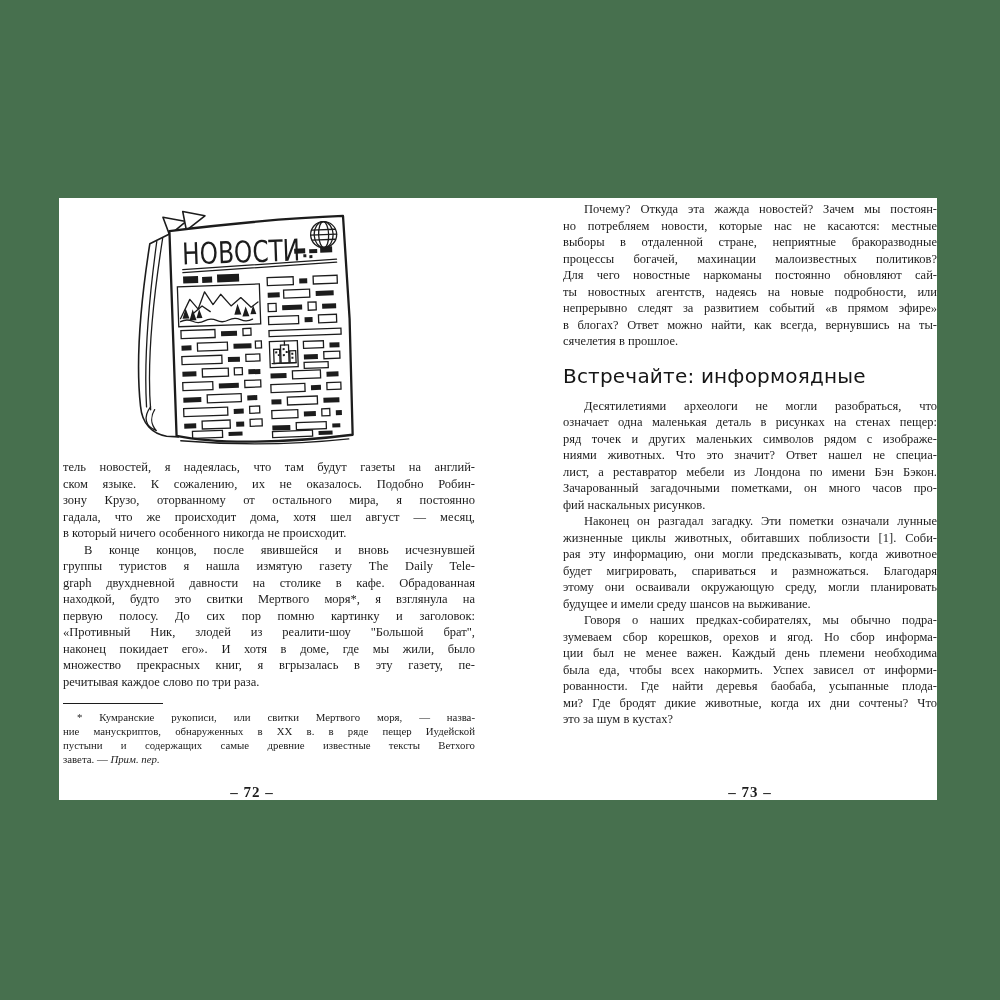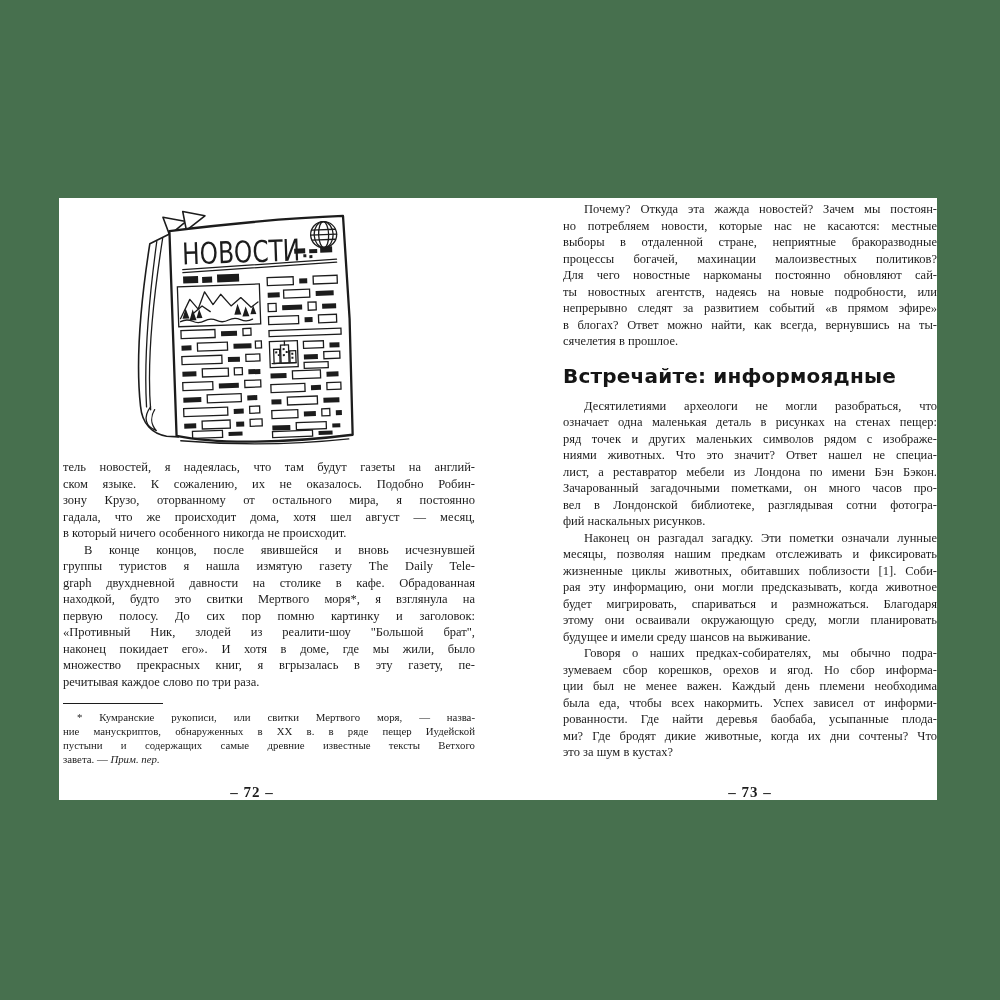--- a/index.html
+++ b/index.html
@@ -40,21 +40,21 @@
     color:var(--ink);
   }
   .col-left{left:4px;top:261px;width:412px;}
   .col-right{left:65px;top:3px;width:374px;}
   .bline{text-align:justify;text-align-last:justify;height:16.5px;overflow:hidden;}
   .bline.lastline{text-align-last:left;}
   .bline.indent{text-indent:21px;}
 
   .heading{
     font-family:"DejaVu Sans", sans-serif;
-    font-weight:700;
+    font-weight:400;
     font-size:20px;line-height:26px;
     letter-spacing:0.2px;
     margin:13px 0 9px 0;
     color:#151515;
     text-align:left;text-align-last:left;
   }
 
   .footnote-rule{
     position:absolute;left:4px;top:505px;width:100px;height:0;
     border-top:1.4px solid var(--ink);
@@ -256,24 +256,22 @@
         <div class="bline">непрерывно следят за развитием событий «в прямом эфире»</div>
         <div class="bline">в блогах? Ответ можно найти, как всегда, вернувшись на ты-</div>
         <div class="bline lastline">сячелетия в прошлое.</div>
         <div class="heading">Встречайте: информоядные</div>
         <div class="bline indent">Десятилетиями археологи не могли разобраться, что</div>
         <div class="bline">означает одна маленькая деталь в рисунках на стенах пещер:</div>
         <div class="bline">ряд точек и других маленьких символов рядом с изображе-</div>
         <div class="bline">ниями животных. Что это значит? Ответ нашел не специа-</div>
         <div class="bline">лист, а реставратор мебели из Лондона по имени Бэн Бэкон.</div>
         <div class="bline">Зачарованный загадочными пометками, он много часов про-</div>
-        <div class="bline">вел в Лондонской библиотеке, разглядывая сотни фотогра-</div>
         <div class="bline lastline">фий наскальных рисунков.</div>
         <div class="bline indent">Наконец он разгадал загадку. Эти пометки означали лунные</div>
-        <div class="bline">месяцы, позволяя нашим предкам отслеживать и фиксировать</div>
         <div class="bline">жизненные циклы животных, обитавших поблизости [1]. Соби-</div>
         <div class="bline">рая эту информацию, они могли предсказывать, когда животное</div>
         <div class="bline">будет мигрировать, спариваться и размножаться. Благодаря</div>
         <div class="bline">этому они осваивали окружающую среду, могли планировать</div>
         <div class="bline lastline">будущее и имели среду шансов на выживание.</div>
         <div class="bline indent">Говоря о наших предках-собирателях, мы обычно подра-</div>
         <div class="bline">зумеваем сбор корешков, орехов и ягод. Но сбор информа-</div>
         <div class="bline">ции был не менее важен. Каждый день племени необходима</div>
         <div class="bline">была еда, чтобы всех накормить. Успех зависел от информи-</div>
         <div class="bline">рованности. Где найти деревья баобаба, усыпанные плода-</div>

